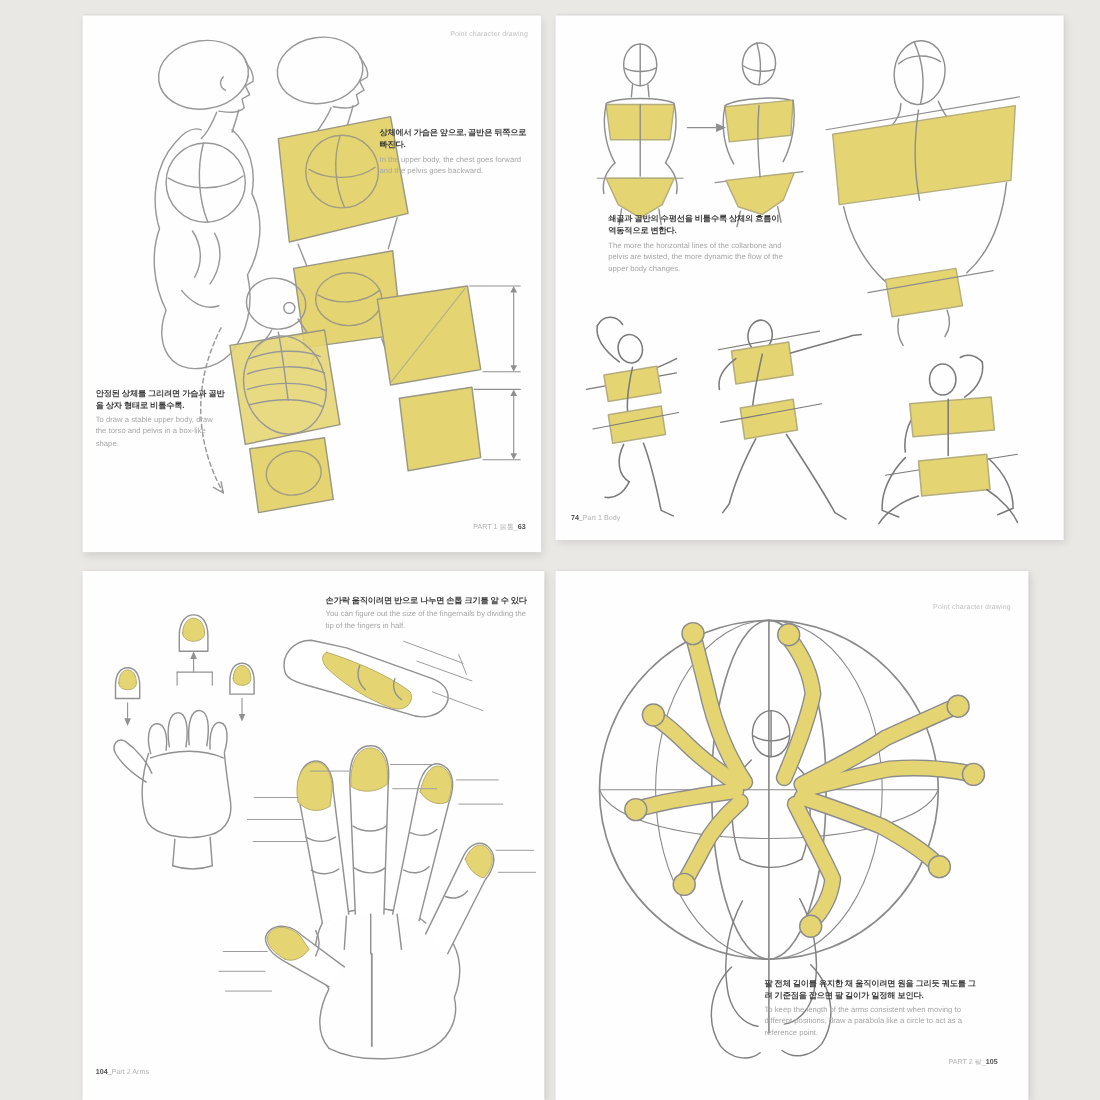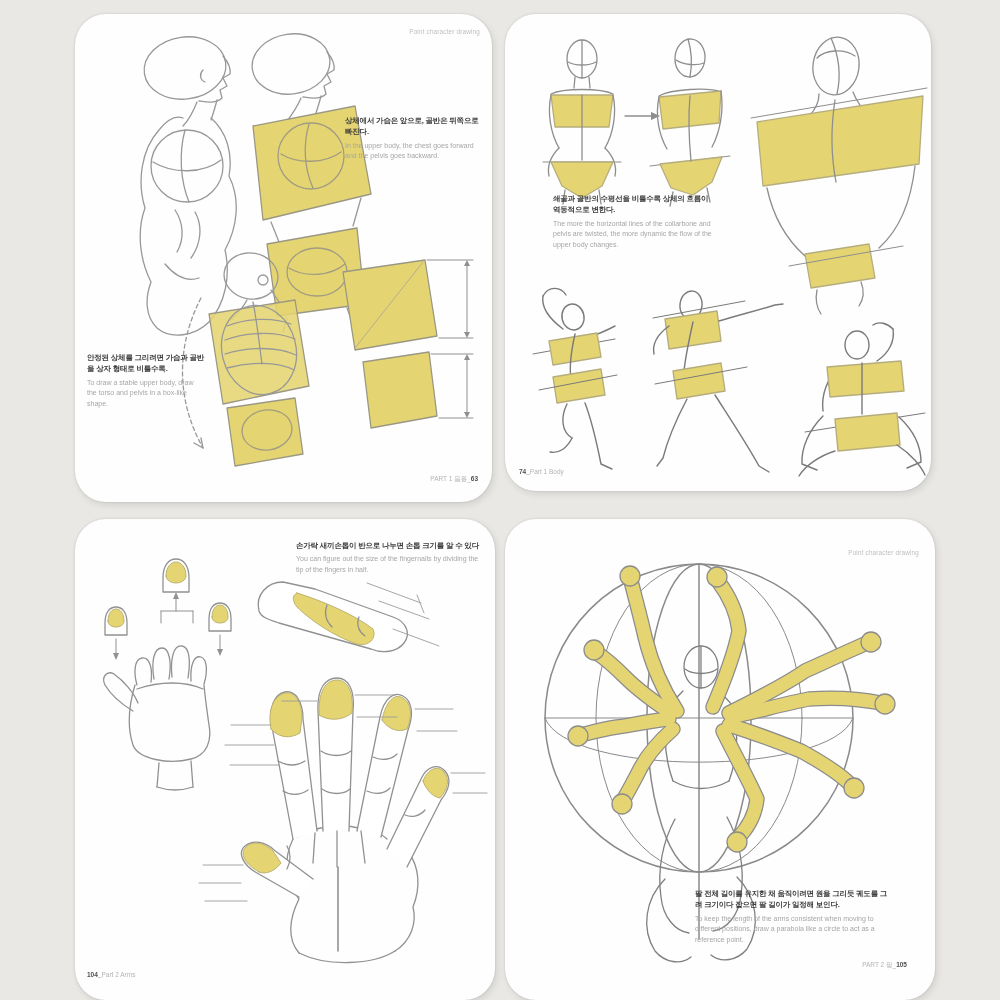--- a/index.html
+++ b/index.html
@@ -1,21 +1,21 @@
 <!DOCTYPE html>
 <html><head>
 <meta charset="utf-8">
 <style>
   html,body{margin:0;padding:0;}
   body{
     width:1000px;height:1000px;position:relative;overflow:hidden;
     background:#e9e8e5;
     font-family:"Liberation Sans", sans-serif;
   }
-  .page{position:absolute;background:#fefefe;box-shadow:0 0 2px rgba(0,0,0,.16), 2px 3px 7px rgba(0,0,0,.10);border-radius:31px;}
+  .page{position:absolute;background:#fefefe;box-shadow:0 0 2px rgba(0,0,0,.16), 2px 3px 7px rgba(0,0,0,.10);}
   .page svg{position:absolute;left:0;top:0;}
   .caption{position:absolute;}
   .ko{font-weight:700;font-size:7.5px;line-height:1.5;color:#3b3b3b;letter-spacing:-.2px;}
   .en{font-size:7px;line-height:1.55;color:#a6a6a6;margin-top:3px;}
   .pg-header{position:absolute;font-size:6.3px;color:#bdbdbd;letter-spacing:.2px;}
   .pg-footer{position:absolute;font-size:6.5px;color:#b3b3b3;white-space:nowrap;}
   .pg-footer .strong{color:#4f4f4f;font-weight:700;}
 </style>
 </head>
 <body>
@@ -103,21 +103,21 @@
   </div>
   <div class="caption" style="left:12px;top:338px;width:118px;">
     <div class="ko">안정된 상체를 그리려면 가슴과 골반을 상자 형태로 비틀수록.</div>
     <div class="en">To draw a stable upper body, draw the torso and pelvis in a box-like shape.</div>
   </div>
   <div class="pg-footer" style="right:14px;bottom:18px;">
     <span>PART 1 몸통_</span><span class="strong">63</span>
   </div>
 </div>
 
-<div class="page" style="left:505px;top:14px;width:426px;height:477px;">
+<div class="page" style="left:505px;top:14px;width:462px;height:477px;">
   <svg width="426" height="477" viewBox="0 0 426 477">
     <g fill="none" stroke="#8e8e8e" stroke-width="1.3" stroke-linecap="round" stroke-linejoin="round">
 
       <g>
         <ellipse cx="77" cy="45" rx="15" ry="19"></ellipse>
         <path d="M77,26 V64"></path>
           <path d="M63,48 C70,52 84,52 91,48"></path>
         <path d="M70,63 L69,74"></path>
           <path d="M84,63 L85,74"></path>
         <path d="M46,80 C58,74 96,74 108,80"></path>
@@ -314,21 +314,21 @@
           <path d="M376,254 H410"></path>
             <path d="M378,274 H412"></path>
           <path d="M128,346 H168"></path>
             <path d="M124,364 H166"></path>
             <path d="M130,382 H172"></path>
         </g>
       </g>
     </g>
   </svg>
   <div class="caption" style="left:221px;top:21px;width:184px;">
-    <div class="ko">손가락 새끼손톱이 반으로 나누면 손톱 크기를 알 수 있다</div>
+    <div class="ko">손가락 움직이려면 반으로 나누면 손톱 크기를 알 수 있다</div>
     <div class="en">You can figure out the size of the fingernails by dividing the tip of the fingers in half.</div>
   </div>
   <div class="pg-footer" style="left:12px;bottom:22px;">
     <span class="strong">104_</span><span>Part 2 Arms</span>
   </div>
 </div>
 
 <div class="page" style="left:505px;top:519px;width:430px;height:481px;">
   <svg width="430" height="481" viewBox="0 0 430 481">
     <g fill="none" stroke="#8a8a8a" stroke-width="1.5" stroke-linecap="round" stroke-linejoin="round">
@@ -387,19 +387,19 @@
             <circle cx="232" cy="323" r="10"></circle>
           <circle cx="117" cy="285" r="10"></circle>
             <circle cx="73" cy="217" r="10"></circle>
           <circle cx="89" cy="131" r="10"></circle>
         </g>
       </g>
     </g>
   </svg>
   <div class="pg-header" style="right:16px;top:30px;">Point character drawing</div>
   <div class="caption" style="left:190px;top:369px;width:196px;">
-    <div class="ko">팔 전체 길이를 유지한 채 움직이려면 원을 그리듯 궤도를 그려 크기이다 잡으면 팔 길이가 일정해 보인다.</div>
+    <div class="ko">팔 전체 길이를 유지한 채 움직이려면 원을 그리듯 궤도를 그려 기준점을 잡으면 팔 길이가 일정해 보인다.</div>
     <div class="en">To keep the length of the arms consistent when moving to different positions, draw a parabola like a circle to act as a reference point.</div>
   </div>
   <div class="pg-footer" style="right:28px;bottom:30px;">
     <span>PART 2 팔_</span><span class="strong">105</span>
   </div>
 </div>
 
 </body></html>

